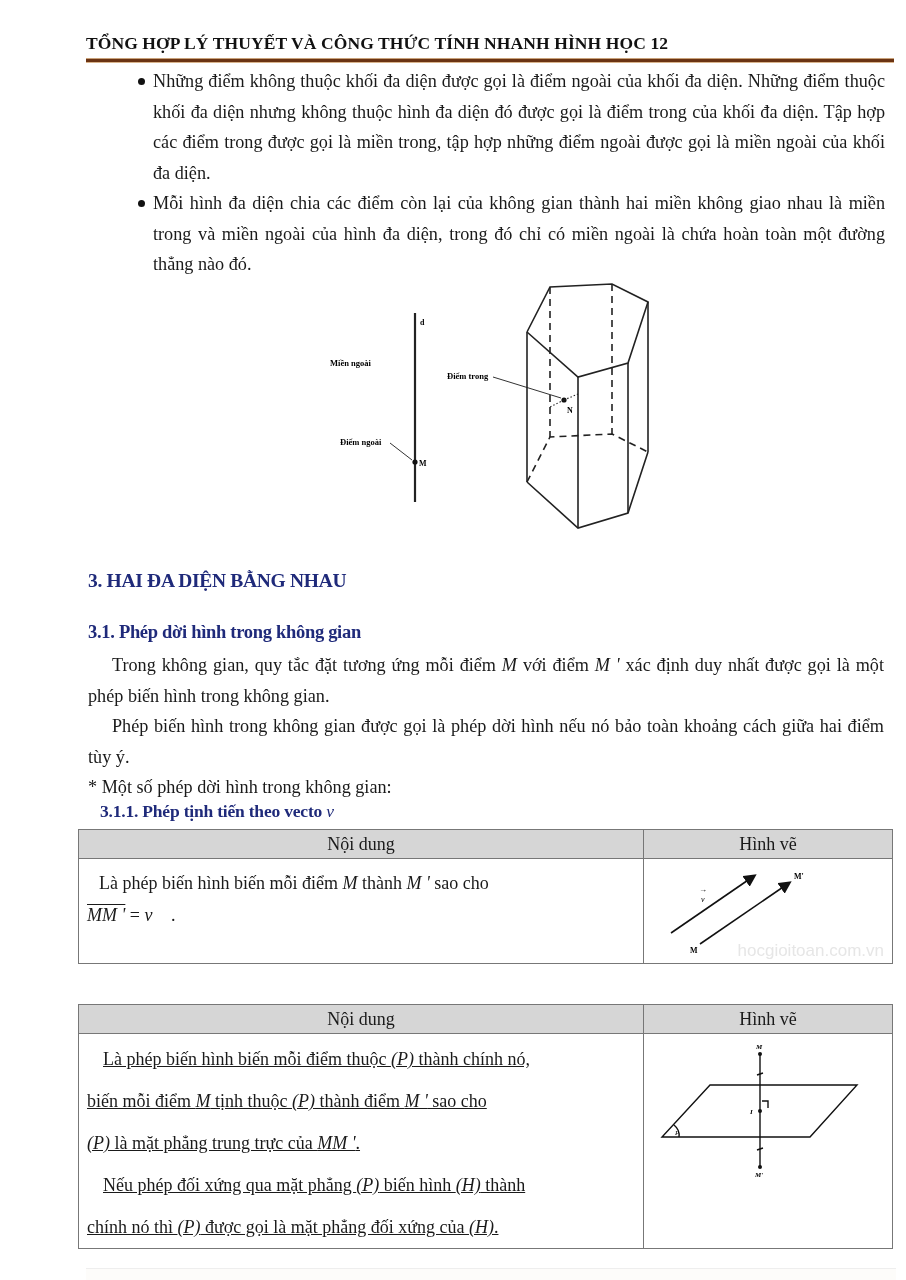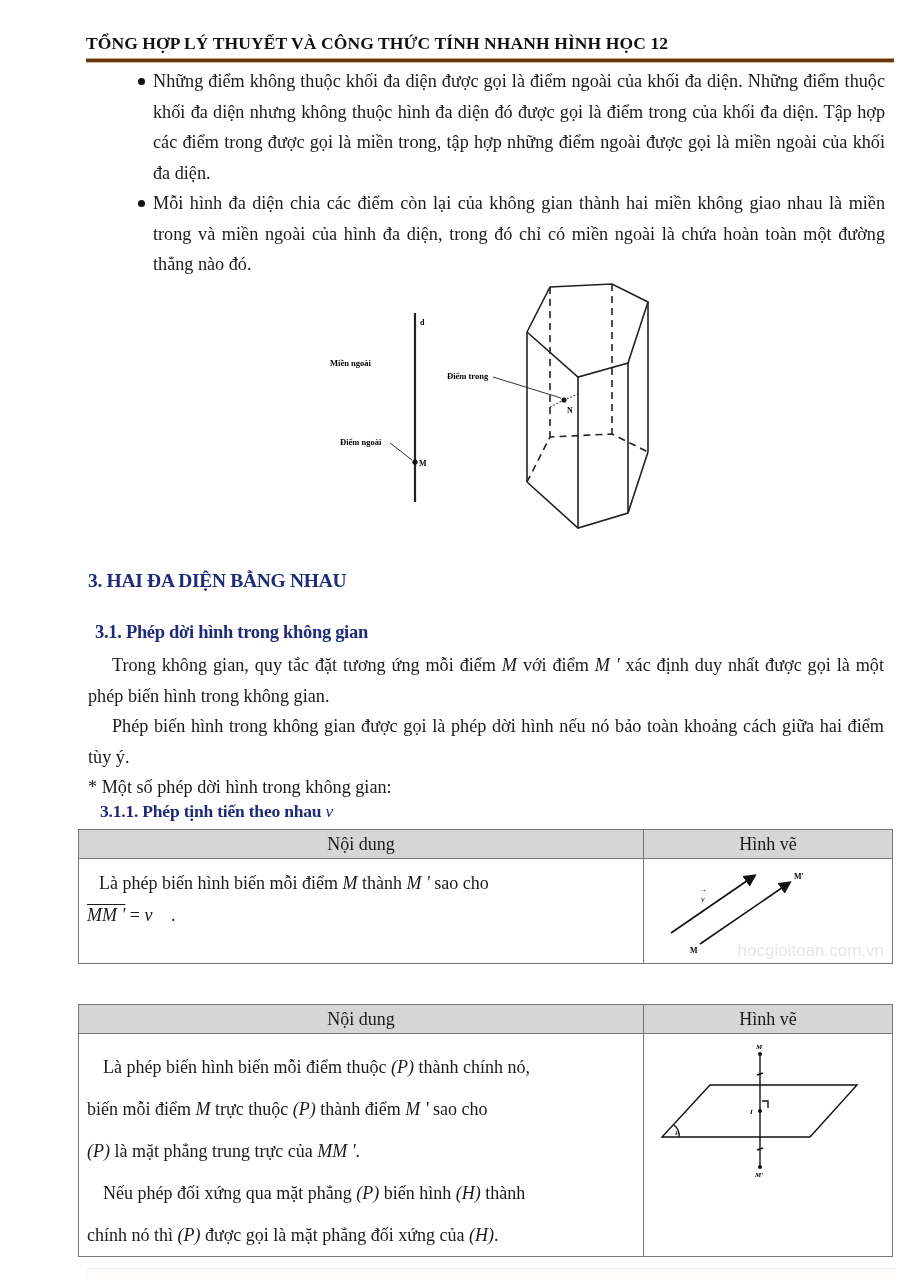--- a/index.html
+++ b/index.html
@@ -17,21 +17,21 @@
   }
   .para { position: absolute; font-size: 18.2px; line-height: 30.5px; text-align: justify; font-family: Liberation Serif, serif; }
   .bullet { position: absolute; left: 125px; width: 760px; }
   .bullet .dot {
     position: absolute; left: 13px; top: 12px; width: 7px; height: 7px; border-radius: 50%; background: #111;
   }
   .bullet .text { margin-left: 28px; }
   .fig1 { position: absolute; left: 310px; top: 280px; width: 340px; height: 260px; }
   .h-sec { position: absolute; font-weight: bold; color: #1f2a7a; }
   .h3 { left: 88px; top: 570px; font-size: 19.5px; letter-spacing: -0.3px; }
-  .h31 { left: 88px; top: 622px; font-size: 18.5px; letter-spacing: -0.3px; margin-left: 7px; }
+  .h31 { left: 88px; top: 622px; font-size: 18.5px; letter-spacing: -0.3px; }
   .h311 { left: 100px; top: 801px; font-size: 17.5px; letter-spacing: -0.2px; }
   .h312 { left: 100px; top: 968px; font-size: 17.5px; letter-spacing: -0.2px; margin-top: 46px; }
   .it { font-style: italic; }
   .tbl { position: absolute; left: 78px; border: 1.5px solid #777; border-collapse: collapse; }
   .tbl td, .tbl th { border: 1.5px solid #777; padding: 0; vertical-align: top; }
   .tbl th { background: #d6d6d6; font-weight: normal; font-size: 18px; height: 28px; vertical-align: middle; }
   .tbl .c1 { width: 564px; }
   .tbl .c2 { width: 248px; position: relative; }
   .cell-text { font-size: 18px; text-align: justify; padding: 0 8px 0 8px; }
   .footer-band { position: absolute; left: 86px; top: 1268px; width: 810px; height: 12px; background: #fdfcfa; border-top: 1px solid #eee; }
@@ -90,21 +90,21 @@
 <div class="h-sec h3">3. HAI ĐA DIỆN BẰNG NHAU</div>
 <div class="h-sec h31">3.1. Phép dời hình trong không gian</div>
 
 <div class="para" style="left:88px; top:650px; width:796px; text-indent:24px;">
   <span>Trong không gian, quy tắc đặt tương ứng mỗi điểm </span><span class="it">M</span><span> với điểm </span><span class="it">M '</span><span> xác định duy nhất được gọi là một phép biến hình trong không gian.</span>
 </div>
 <div class="para" style="left:88px; top:711px; width:796px; text-indent:24px;">Phép biến hình trong không gian được gọi là phép dời hình nếu nó bảo toàn khoảng cách giữa hai điểm tùy ý.</div>
 <div class="para" style="left:88px; top:772px; width:796px;">* Một số phép dời hình trong không gian:</div>
 
 <div class="h-sec h311">
-  <span>3.1.1. Phép tịnh tiến theo nhau </span><span class="it" style="font-weight:normal;">v⃗</span>
+  <span>3.1.1. Phép tịnh tiến theo vecto </span><span class="it" style="font-weight:normal;">v⃗</span>
 </div>
 
 <table class="tbl" style="top:829px;">
   <tbody>
       <tr>
     <th class="c1">Nội dung</th>
     <th class="c2">Hình vẽ</th>
   </tr>
   <tr style="height:100px;">
     <td class="c1">
@@ -137,23 +137,23 @@
 </div>
 
 <table class="tbl" style="top:1004px;">
   <tbody>
       <tr>
     <th class="c1">Nội dung</th>
     <th class="c2">Hình vẽ</th>
   </tr>
   <tr style="height:210px;">
     <td class="c1">
-      <div class="cell-text" style="line-height:42px; padding-top:12px;">
+      <div class="cell-text" style="line-height:42px; padding-top:4px;text-decoration:underline;">
         <div style="text-indent:16px;"><span>Là phép biến hình biến mỗi điểm thuộc </span><span class="it">(P)</span><span> thành chính nó,</span></div>
-        <div><span>biến mỗi điểm </span><span class="it">M</span><span> trực thuộc </span><span class="it">(P)</span><span> thành điểm </span><span class="it">M '</span><span> sao cho</span></div>
+        <div><span>biến mỗi điểm </span><span class="it">M</span><span> tịnh thuộc </span><span class="it">(P)</span><span> thành điểm </span><span class="it">M '</span><span> sao cho</span></div>
         <div><span class="it">(P)</span><span> là mặt phẳng trung trực của </span><span class="it">MM '</span><span>.</span></div>
         <div style="text-indent:16px;"><span>Nếu phép đối xứng qua mặt phẳng </span><span class="it">(P)</span><span> biến hình </span><span class="it">(H)</span><span> thành</span></div>
         <div><span>chính nó thì </span><span class="it">(P)</span><span> được gọi là mặt phẳng đối xứng của </span><span class="it">(H)</span><span>.</span></div>
       </div>
     </td>
     <td class="c2">
       <svg width="248" height="150" viewBox="0 0 248 150">
         <g stroke="#111" stroke-width="1.4" fill="none">
           <polygon points="66,51 213,51 166,103 18,103"></polygon>
           <line x1="116" y1="20" x2="116" y2="133"></line>

